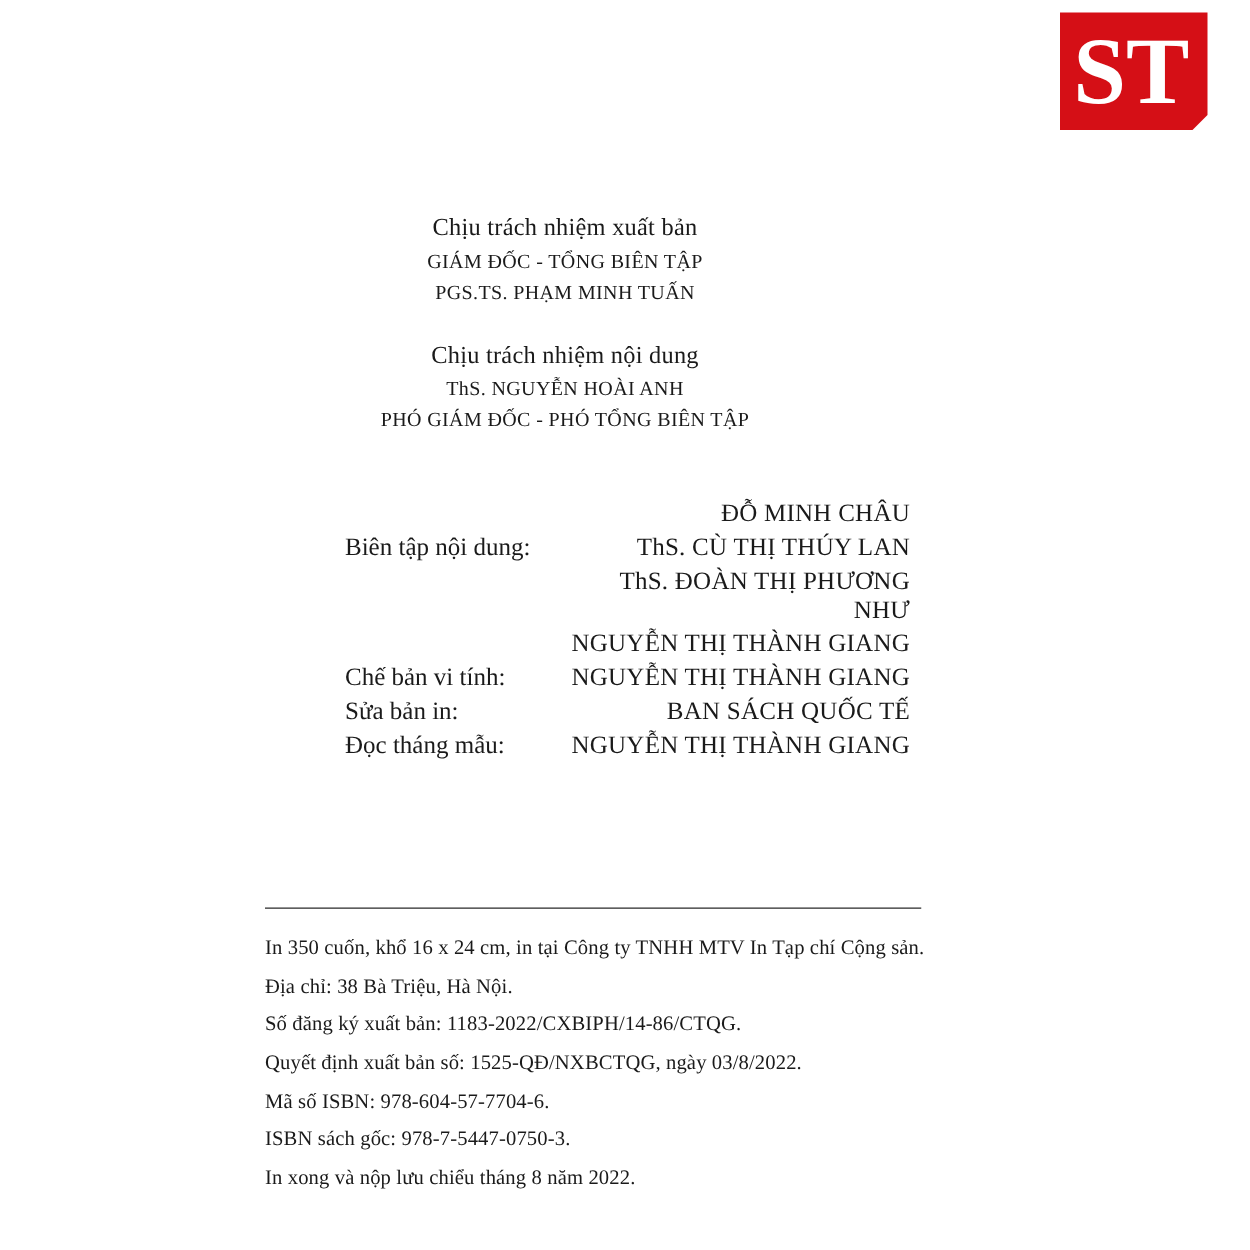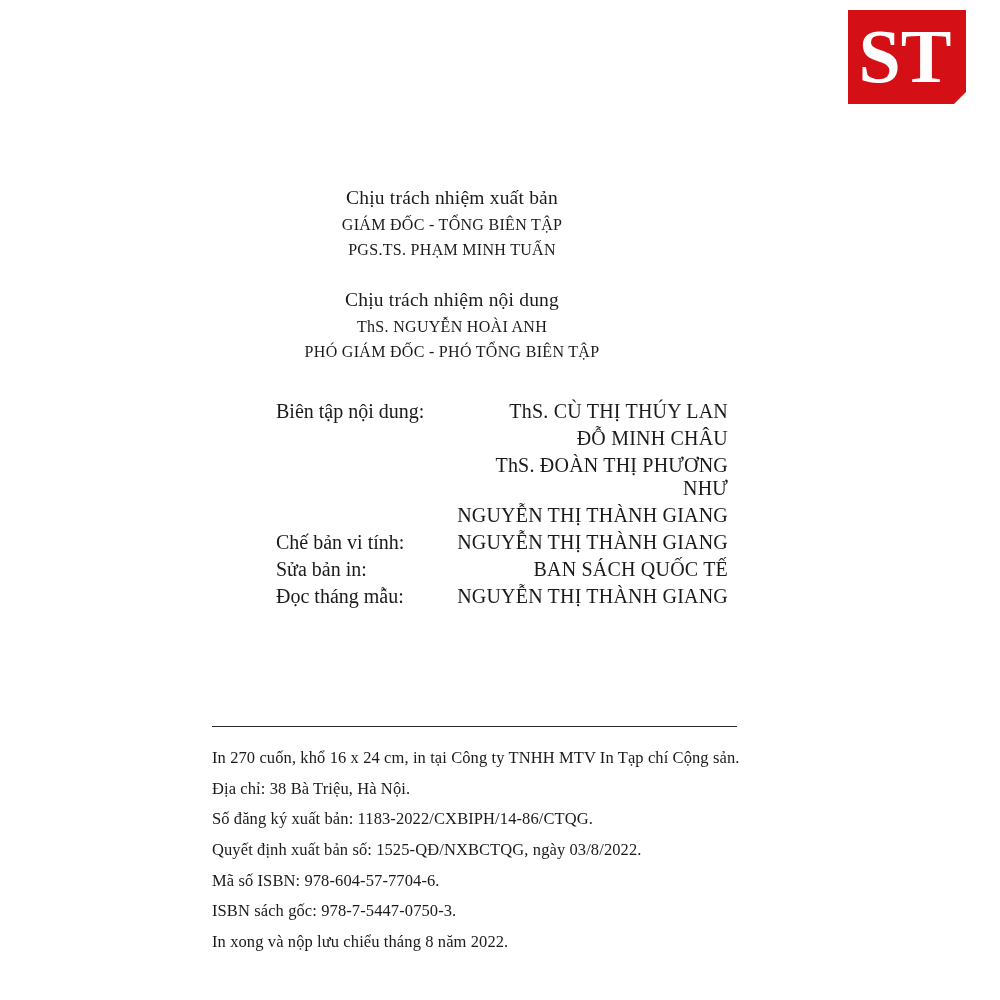--- a/index.html
+++ b/index.html
@@ -22,21 +22,21 @@
     top: 8px;
     right: 28px;
     width: 130px;
     height: 108px;
   }
   .logo svg { display: block; }
 
   
   .colophon {
     position: absolute;
-    top: 187px;
+    top: 172px;
     left: 0;
     width: 904px;
     text-align: center;
   }
   .line-small {
     font-size: 19.5px;
     letter-spacing: 0.2px;
     margin: 0 0 7px 0;
     font-family: "Liberation Serif", serif;
   }
@@ -114,27 +114,27 @@
   <p class="line-small">Chịu trách nhiệm xuất bản</p>
   <p class="line-caps">GIÁM ĐỐC - TỔNG BIÊN TẬP</p>
   <p class="line-caps">PGS.TS. PHẠM MINH TUẤN</p>
 
   <p class="line-small gap-block">Chịu trách nhiệm nội dung</p>
   <p class="line-caps">ThS. NGUYỄN HOÀI ANH</p>
   <p class="line-caps">PHÓ GIÁM ĐỐC - PHÓ TỔNG BIÊN TẬP</p>
 </div>
 
 <div class="credits">
+  <div class="credit-row value-only">
+    <span class="credit-label"></span>
+    <span class="credit-value">ĐỖ MINH CHÂU</span>
+  </div>
   <div class="credit-row">
     <span class="credit-label">Biên tập nội dung:</span>
     <span class="credit-value">ThS. CÙ THỊ THÚY LAN</span>
-  </div>
-  <div class="credit-row value-only">
-    <span class="credit-label"></span>
-    <span class="credit-value">ĐỖ MINH CHÂU</span>
   </div>
   <div class="credit-row value-only">
     <span class="credit-label"></span>
     <span class="credit-value">ThS. ĐOÀN THỊ PHƯƠNG NHƯ</span>
   </div>
   <div class="credit-row value-only">
     <span class="credit-label"></span>
     <span class="credit-value">NGUYỄN THỊ THÀNH GIANG</span>
   </div>
   <div class="credit-row">
@@ -147,20 +147,20 @@
   </div>
   <div class="credit-row">
     <span class="credit-label">Đọc tháng mẫu:</span>
     <span class="credit-value">NGUYỄN THỊ THÀNH GIANG</span>
   </div>
 </div>
 
 <div class="divider"></div>
 
 <div class="imprint">
-  <p>In 270 cuốn, khổ 16 x 24 cm, in tại Công ty TNHH MTV In Tạp chí Cộng sản.</p>
+  <p>In 350 cuốn, khổ 16 x 24 cm, in tại Công ty TNHH MTV In Tạp chí Cộng sản.</p>
   <p>Địa chỉ: 38 Bà Triệu, Hà Nội.</p>
   <p>Số đăng ký xuất bản: 1183-2022/CXBIPH/14-86/CTQG.</p>
   <p>Quyết định xuất bản số: 1525-QĐ/NXBCTQG, ngày 03/8/2022.</p>
   <p>Mã số ISBN: 978-604-57-7704-6.</p>
   <p>ISBN sách gốc: 978-7-5447-0750-3.</p>
   <p>In xong và nộp lưu chiểu tháng 8 năm 2022.</p>
 </div>
 
 </body></html>

